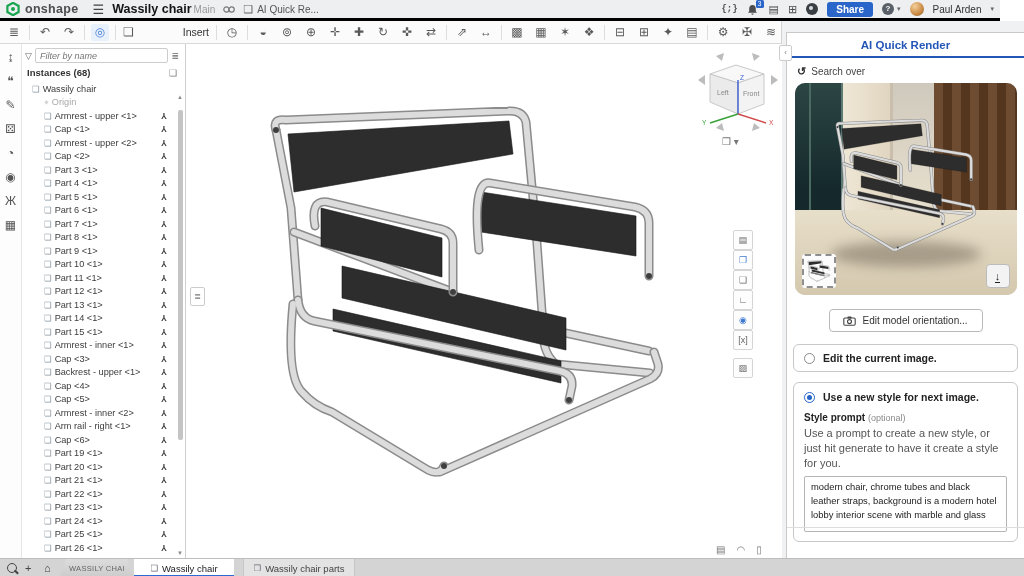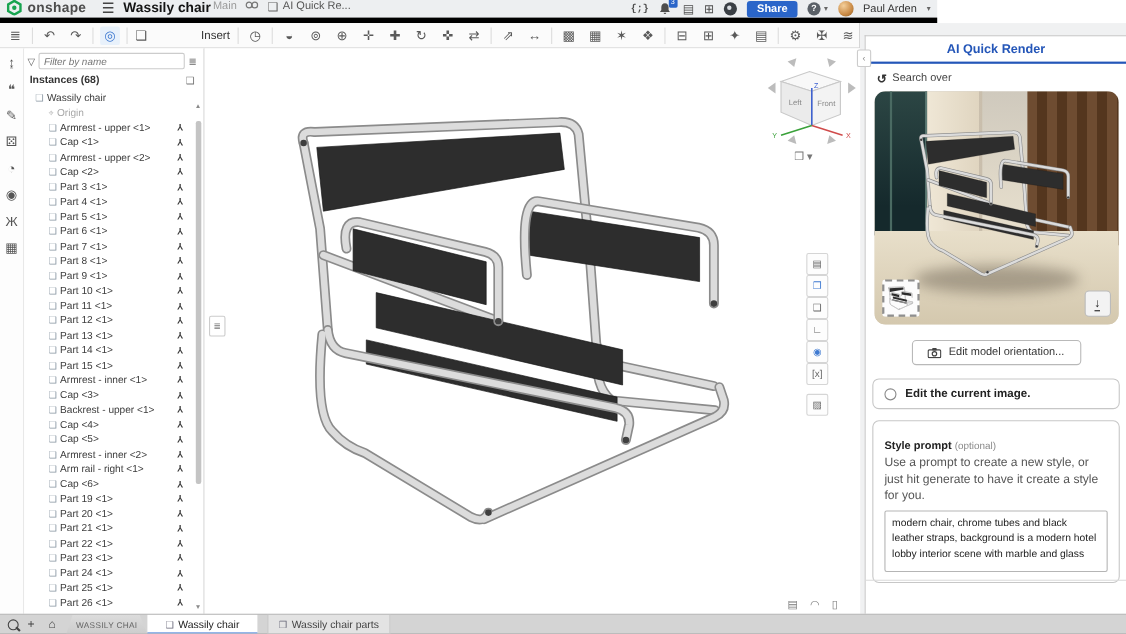--- a/index.html
+++ b/index.html
@@ -1,22 +1,22 @@
 <!DOCTYPE html>
 <html><head>
 <meta charset="utf-8">
 <style>
   html,body{margin:0;padding:0;background:#888;}
   #app{position:relative;width:1024px;height:576px;background:#fff;overflow:hidden;
        font-family:"Liberation Sans",sans-serif;color:#333;}
   .abs{position:absolute;}
   .flex{display:flex;align-items:center;}
   
-  #hdr{left:0;top:0;width:852px;height:21px;background:#edeff1;border-bottom:5px solid #000000;
-       display:flex;padding:0 6px;box-sizing:border-box;}
+  #hdr{left:0;top:0;width:1000px;height:21px;background:#edeff1;border-bottom:3px solid #000000;
+       display:flex;align-items:center;padding:0 6px;box-sizing:border-box;}
   .wordmark{font-size:12.5px;color:#4d4d4d;font-weight:600;letter-spacing:.3px;margin-left:5px;}
   .hmb{font-size:13px;color:#444;margin:0 8px 0 14px;cursor:pointer;}
   .doctitle{font-size:12.5px;font-weight:bold;color:#141414;}
   .branch{font-size:10px;color:#9a9a9a;margin-left:2px;}
   .hico{font-size:11px;color:#666;margin-left:8px;}
   .tabname{font-size:10px;color:#555;margin-left:4px;}
   #hdr-right{margin-left:auto;display:flex;align-items:center;gap:9px;}
   .hr-g{font-size:11px;color:#4d4d4d;}
   .code-g{font-size:9px;font-weight:bold;font-family:"Liberation Mono",monospace;}
   .bellwrap{position:relative;width:13px;height:14px;}
@@ -644,20 +644,24 @@
         </svg>
         <span>Edit model orientation...</span>
       </div>
 
       <div class="card" id="card1">
         <span class="radio"></span>
         <span class="rlabel">Edit the current image.</span>
       </div>
 
       <div class="card" id="card2">
+        <div class="flex" style="gap:8px">
+          <span class="radio sel"></span>
+          <span class="rlabel">Use a new style for next image.</span>
+        </div>
         <div class="sp-row">
           <b>Style prompt</b>
           <span class="sp-opt">(optional)</span>
         </div>
         <div id="helper">Use a prompt to create a new style, or just hit generate to have it create a style for you.</div>
         <textarea id="prompt-ta" style="">modern chair, chrome tubes and black leather straps, background is a modern hotel lobby interior scene with marble and glass</textarea>
       </div>
 
       <div id="p-div"></div>
     </div>

